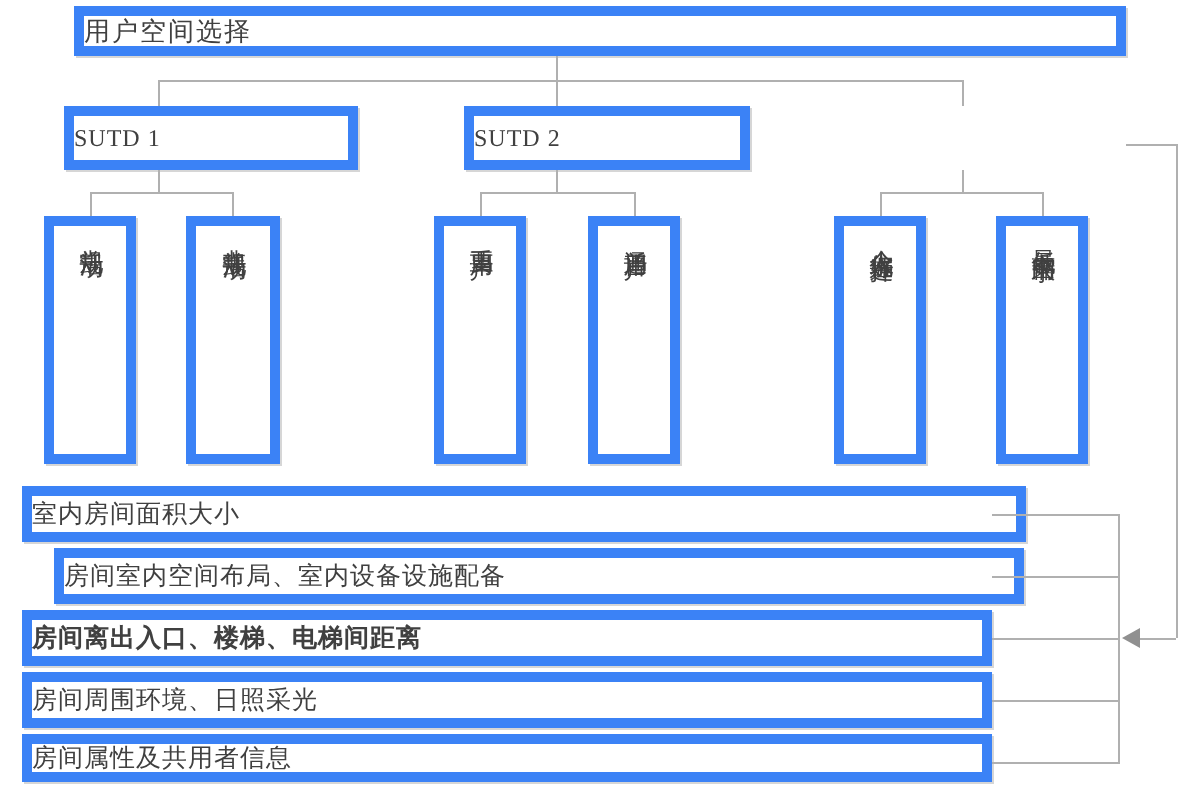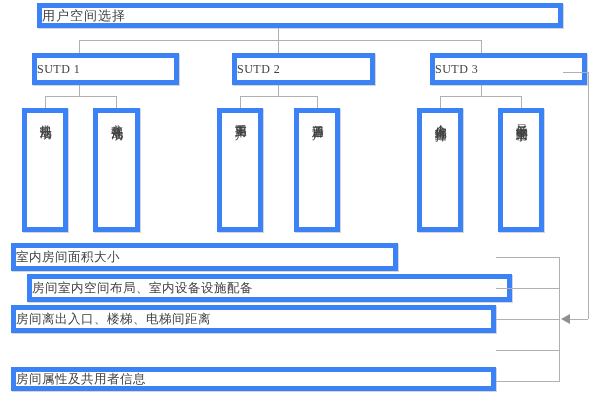--- a/index.html
+++ b/index.html
@@ -95,23 +95,20 @@
   <div class="line vline" style="left:79px; top:40px; height:13px;"></div>
   <div class="line vline" style="left:278px; top:40px; height:13px;"></div>
   <div class="line vline" style="left:481px; top:40px; height:13px;"></div>
 
   <div class="box lvl2-box" style="left:8px; top:53px; width:147px; height:32px;">
     <span>SUTD 1</span>
   </div>
   <div class="box lvl2-box" style="left:208px; top:53px; width:143px; height:32px;">
     <span>SUTD 2</span>
   </div>
-  <div class="box lvl2-box" style="left:406px; top:53px; width:157px; height:32px;">
-    <span>SUTD 3</span>
-  </div>
 
   <div class="line vline" style="left:79px; top:85px; height:11px;"></div>
   <div class="line hline" style="left:45px; top:96px; width:71px;"></div>
   <div class="line vline" style="left:45px; top:96px; height:12px;"></div>
   <div class="line vline" style="left:116px; top:96px; height:12px;"></div>
 
   <div class="line vline" style="left:278px; top:85px; height:11px;"></div>
   <div class="line hline" style="left:240px; top:96px; width:77px;"></div>
   <div class="line vline" style="left:240px; top:96px; height:12px;"></div>
   <div class="line vline" style="left:317px; top:96px; height:12px;"></div>
@@ -135,28 +132,31 @@
     <span>普通用户</span>
   </div>
 
   <div class="box vbox" style="left:417px; top:108px; width:46px; height:124px;">
     <span>个人偏好选择</span>
   </div>
   <div class="box vbox" style="left:498px; top:108px; width:46px; height:124px;">
     <span>最低空间需求</span>
   </div>
 
-  <div class="box bar" style="left:11px; top:243px; width:387px; height:28px;">
+  <div class="box bar" style="left:11px; top:243px; width:502px; height:28px;">
     <span>室内房间面积大小</span>
   </div>
   <div class="box bar" style="left:27px; top:274px; width:485px; height:28px;">
     <span>房间室内空间布局、室内设备设施配备</span>
   </div>
-  <div class="box bar" style="left:11px; top:305px; width:485px; height:28px;">
+  <div class="box bar" style="left:11px; top:305px; width:485px; height:28px;font-weight:bold;">
     <span>房间离出入口、楼梯、电梯间距离</span>
+  </div>
+  <div class="box bar" style="left:11px; top:336px; width:485px; height:28px;">
+    <span>房间周围环境、日照采光</span>
   </div>
   <div class="box bar" style="left:11px; top:367px; width:485px; height:24px;">
     <span>房间属性及共用者信息</span>
   </div>
 
   <div class="line hline" style="left:496px; top:257px; width:63px;"></div>
   <div class="line hline" style="left:496px; top:288px; width:63px;"></div>
   <div class="line hline" style="left:496px; top:319px; width:63px;"></div>
   <div class="line hline" style="left:496px; top:350px; width:63px;"></div>
   <div class="line hline" style="left:496px; top:381px; width:63px;"></div>

